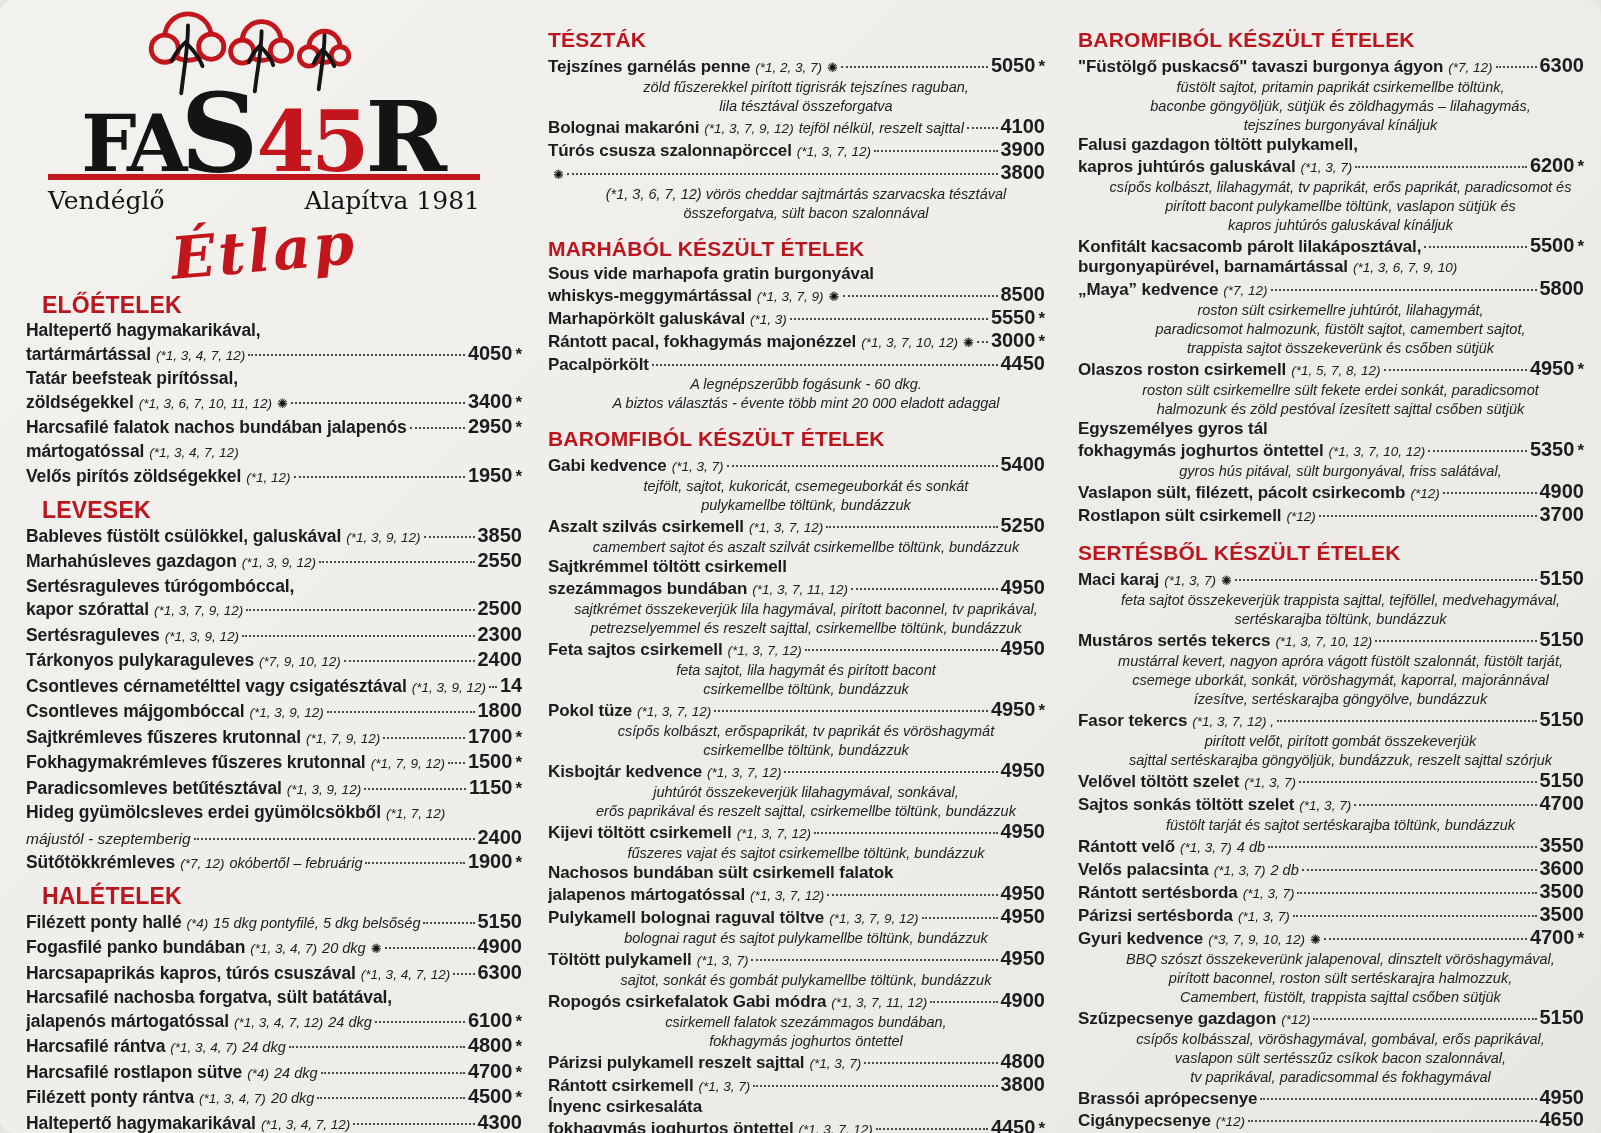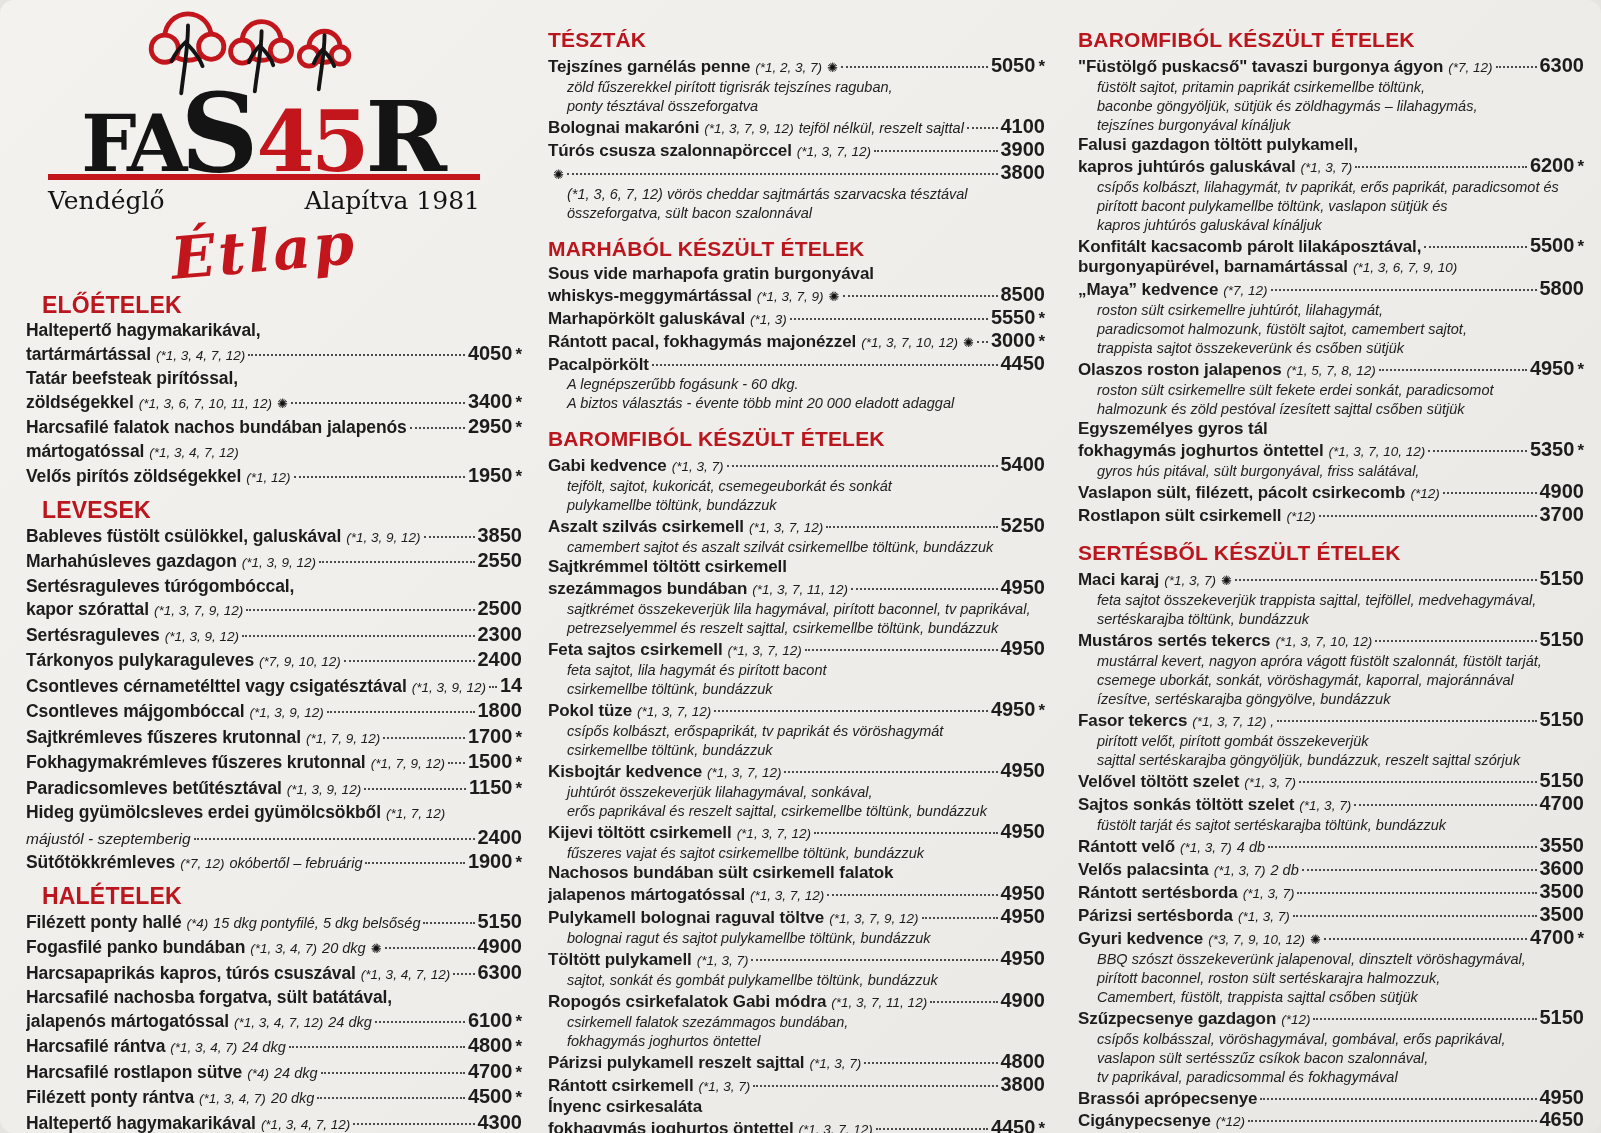--- a/index.html
+++ b/index.html
@@ -24,21 +24,21 @@
   #col1 .row{line-height:22.5px;}
   .nm{font-weight:700;font-size:17px;letter-spacing:-0.1px;}
   #col1 .nm{font-size:17.5px;}
   .nm-it{font-style:italic;font-size:15.5px;}
   .al{font-style:italic;font-size:13.5px;margin-left:5px;}
   .nt{font-style:italic;font-size:14.5px;margin-left:5px;}
   .sym{font-size:13px;margin-left:5px;color:#111;}
   .lead{flex:1 1 8px;min-width:8px;border-bottom:2px dotted #4a4a4a;margin:0 3px;transform:translateY(-4px);}
   .pr{font-weight:700;font-size:20px;}
   .pstar{font-weight:700;font-size:17px;margin-left:3px;}
-  .desc{font-style:italic;font-size:14.5px;line-height:19px;padding-left:19px;color:#222;}
+  .desc{font-style:italic;font-size:14.5px;line-height:19px;padding-left:19px;color:#222;text-align:center;}
 
   
   .logo{width:452px;margin:2px 0 6px 12px;}
   .trees{display:block;margin-left:86px;}
   .brand{display:flex;align-items:baseline;justify-content:center;
          font-family:"DejaVu Serif","Liberation Serif",serif;font-weight:700;
          margin-top:-30px;color:#141414;position:relative;z-index:2;}
   .b1{font-size:78px;letter-spacing:-5px;}
   .bS{font-size:108px;margin:0 -2px;}
   .b45{font-size:84px;color:#c3161c;letter-spacing:-4px;}
@@ -286,21 +286,21 @@
       <div class="sec-title">TÉSZTÁK</div>
       <div class="row">
         <span class="nm">Tejszínes garnélás penne</span>
         <span class="al">(*1, 2, 3, 7)</span>
         <span class="sym">✺</span>
         <span class="lead"></span>
         <span class="pr">5050</span>
         <span class="pstar">*</span>
       </div>
       <div class="desc">zöld fűszerekkel pirított tigrisrák tejszínes raguban,</div>
-      <div class="desc">ponty tésztával összeforgatva</div>
+      <div class="desc">lila tésztával összeforgatva</div>
       <div class="row">
         <span class="nm">Bolognai makaróni</span>
         <span class="al">(*1, 3, 7, 9, 12)</span>
         <span class="nt">tejföl nélkül, reszelt sajttal</span>
         <span class="lead"></span>
         <span class="pr">4100</span>
       </div>
       <div class="row">
         <span class="nm">Túrós csusza szalonnapörccel</span>
         <span class="al">(*1, 3, 7, 12)</span>
@@ -498,21 +498,21 @@
       <div class="row">
         <span class="nm">„Maya” kedvence</span>
         <span class="al">(*7, 12)</span>
         <span class="lead"></span>
         <span class="pr">5800</span>
       </div>
       <div class="desc">roston sült csirkemellre juhtúrót, lilahagymát,</div>
       <div class="desc">paradicsomot halmozunk, füstölt sajtot, camembert sajtot,</div>
       <div class="desc">trappista sajtot összekeverünk és csőben sütjük</div>
       <div class="row">
-        <span class="nm">Olaszos roston jalapenos</span>
+        <span class="nm">Olaszos roston csirkemell</span>
         <span class="al">(*1, 5, 7, 8, 12)</span>
         <span class="lead"></span>
         <span class="pr">4950</span>
         <span class="pstar">*</span>
       </div>
       <div class="desc">roston sült csirkemellre sült fekete erdei sonkát, paradicsomot</div>
       <div class="desc">halmozunk és zöld pestóval ízesített sajttal csőben sütjük</div>
       <div class="row">
         <span class="nm">Egyszemélyes gyros tál</span>
       </div>

